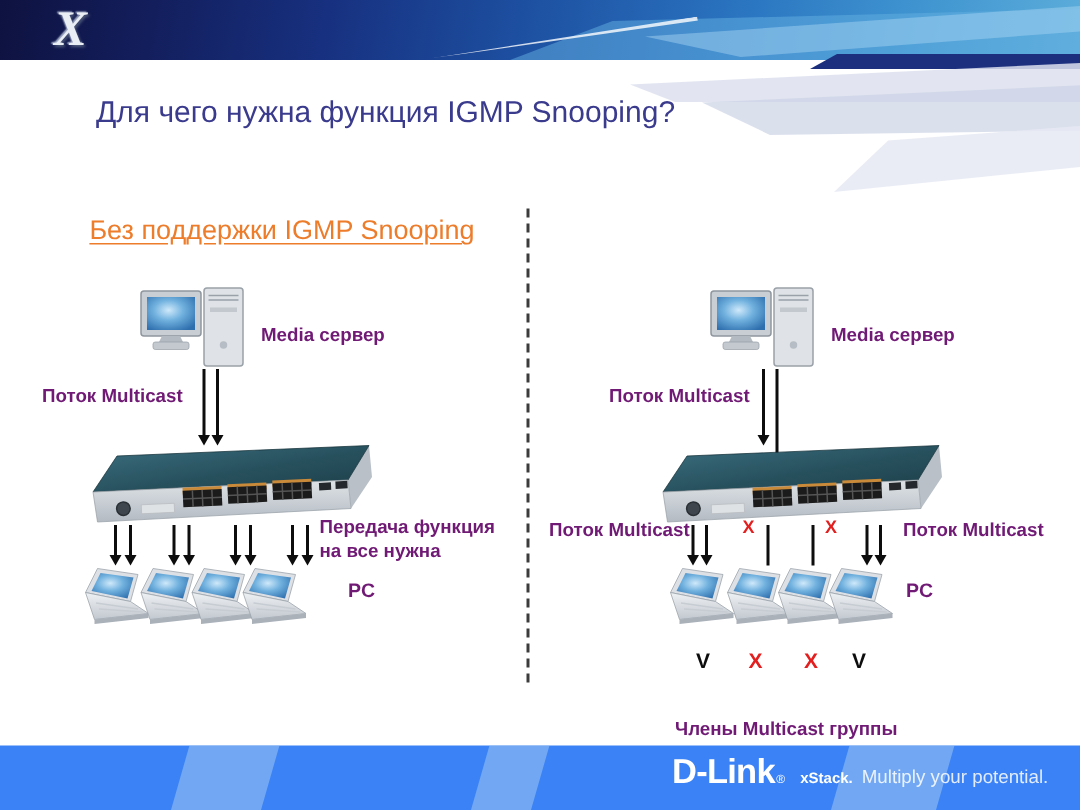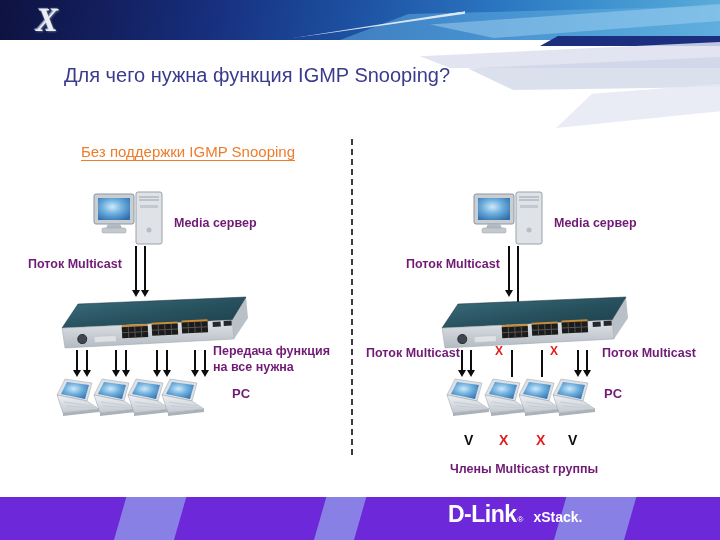--- a/index.html
+++ b/index.html
@@ -22,43 +22,43 @@
   .logo-word{font:17px "Liberation Serif",serif;color:#ffffff;letter-spacing:12px;margin-left:8px;margin-top:6px;}
   
   .deco1{position:absolute;left:420px;top:42px;width:300px;height:26px;background:#dde1ee;
     clip-path:polygon(0 55%,100% 0,100% 100%,10% 100%);opacity:.85;}
   .deco2{position:absolute;left:468px;top:54px;width:252px;height:36px;background:#ccd3e5;
     clip-path:polygon(0 40%,100% 8%,100% 92%,18% 100%);opacity:.7;}
   .deco3{position:absolute;left:556px;top:84px;width:164px;height:44px;background:#e6e9f3;
     clip-path:polygon(0 100%,22% 22%,100% 0,100% 62%);opacity:.85;}
   
   .title{position:absolute;left:64px;top:64px;margin:0;font-size:20px;font-weight:400;color:#3b3b8e;}
-  .col-heading{position:absolute;margin:0;width:300px;text-align:center;font-size:15px;font-weight:400;
+  .col-heading{position:absolute;margin:0;width:300px;text-align:center;font-size:18px;font-weight:400;
     text-decoration:underline;text-underline-offset:3px;}
   .heading-left{left:38px;top:143px;color:#ed7c2b;}
   .heading-right{left:402px;top:141px;color:#33cc33;}
   .divider{position:absolute;left:351px;top:139px;height:316px;width:0;border-left:2px dashed #3c3c3c;}
   
   .lbl{position:absolute;font-weight:bold;font-size:12.5px;color:#701a75;white-space:nowrap;}
   .arrow{position:absolute;width:2px;background:#0d0d0d;}
   .arrow::after{content:"";position:absolute;left:-3.5px;bottom:-7px;width:0;height:0;
     border-left:4.5px solid transparent;border-right:4.5px solid transparent;border-top:7.5px solid #0d0d0d;}
   .vline{position:absolute;width:2px;background:#0d0d0d;}
   .icon{position:absolute;}
   .mark{position:absolute;font-weight:bold;font-size:14px;}
   .vmark{color:#0d0d0d;}
   .xmark{color:#e31e1e;}
   .xsmall{position:absolute;font-weight:bold;font-size:12px;color:#e31e1e;}
   
-  .footer{position:absolute;left:0;top:497px;width:720px;height:43px;background:#6d28d9;overflow:hidden;}
+  .footer{position:absolute;left:0;top:497px;width:720px;height:43px;background:#3b82f6;overflow:hidden;}
   .streak{position:absolute;top:-6px;height:56px;background:rgba(160,200,240,.55);transform:skewX(-16deg);}
   .footer-content{position:absolute;left:448px;top:4px;display:flex;align-items:baseline;}
   .brand{font-size:23px;font-weight:800;color:#ffffff;letter-spacing:-.5px;}
   .reg{font-size:8px;color:#ffffff;vertical-align:super;margin-left:1px;}
-  .product{font-size:14px;font-weight:bold;color:#ffffff;margin-left:10px;}
+  .product{font-size:10px;font-weight:bold;color:#ffffff;margin-left:10px;}
   .tagline{font-size:12.5px;color:rgba(255,255,255,.85);margin-left:6px;}
 </style>
 </head>
 <body>
 
 <svg width="0" height="0" style="position:absolute">
   <defs>
     <linearGradient id="swTop" x1="0" y1="0" x2="1" y2="1">
       <stop offset="0" stop-color="#3c6f80"></stop>
         <stop offset="55%" stop-color="#27505d"></stop>
@@ -281,26 +281,27 @@
     <polygon points="9,35 45,31 45,34 9,38" fill="#aab1b9"></polygon>
     <line x1="10" y1="24" x2="38" y2="28" stroke="#c6ccd2"></line>
       <line x1="12" y1="28" x2="41" y2="30" stroke="#c6ccd2"></line>
   </svg>
   <span class="lbl" style="left:604px;top:386px;font-size:13px">PC</span>
 
   <span class="mark vmark" style="left:464px;top:432px">V</span>
   <span class="mark xmark" style="left:499px;top:432px">X</span>
   <span class="mark xmark" style="left:536px;top:432px">X</span>
   <span class="mark vmark" style="left:568px;top:432px">V</span>
-  <span class="lbl" style="left:450px;top:462px">Члены Multicast группы</span>
+  <span class="lbl" style="left:450px;top:479px">Члены Multicast группы</span>
 
   <footer class="footer">
     <div class="streak" style="left:120px;width:60px"></div>
     <div class="streak" style="left:320px;width:40px"></div>
     <div class="streak" style="left:560px;width:70px"></div>
     <div class="footer-content">
       <span class="brand">D-Link</span>
         <span class="reg">®</span>
       <span class="product">xStack.</span>
+      <span class="tagline">Multiply your potential.</span>
     </div>
   </footer>
 
 </div>
 
 </body></html>

